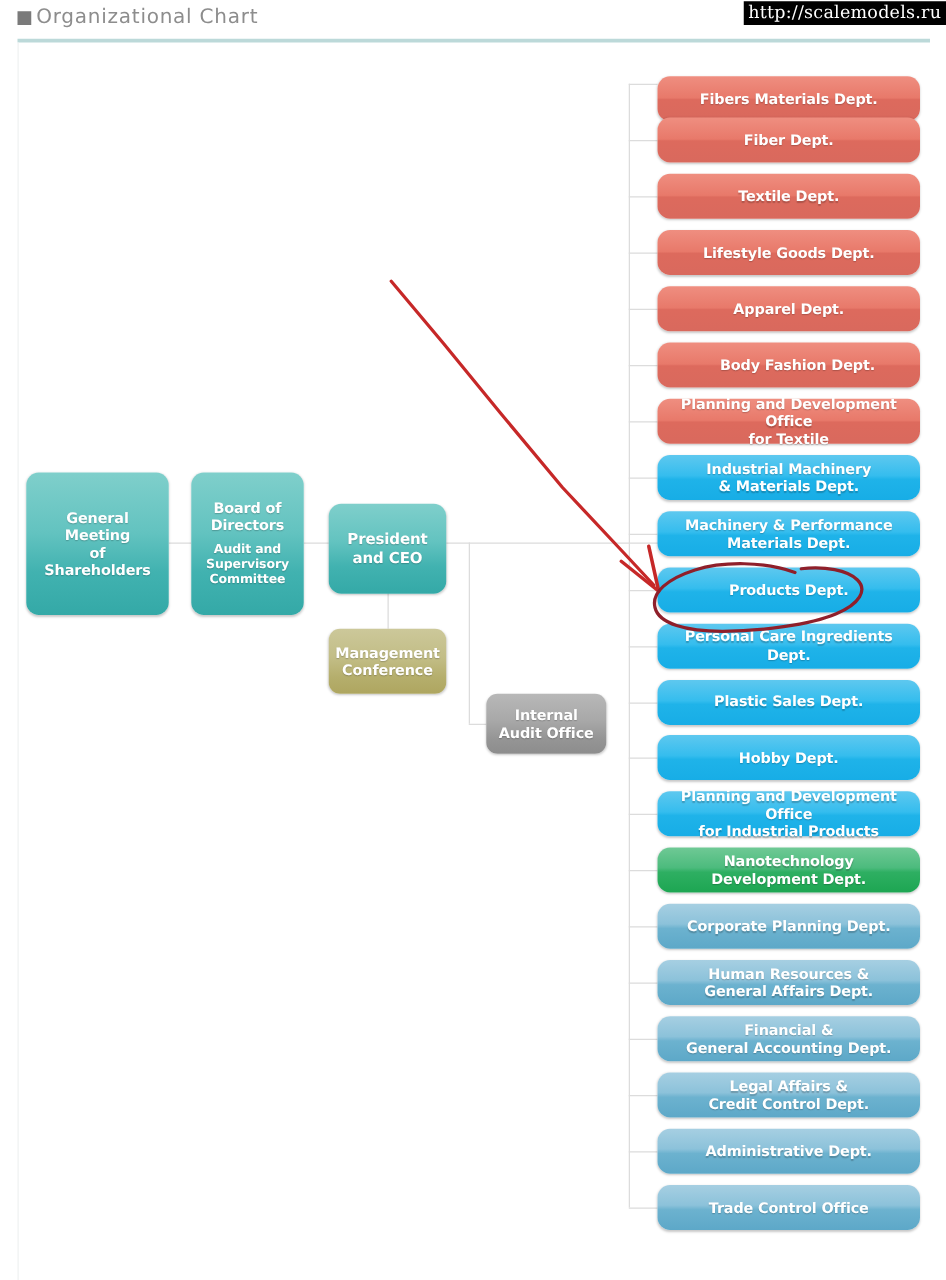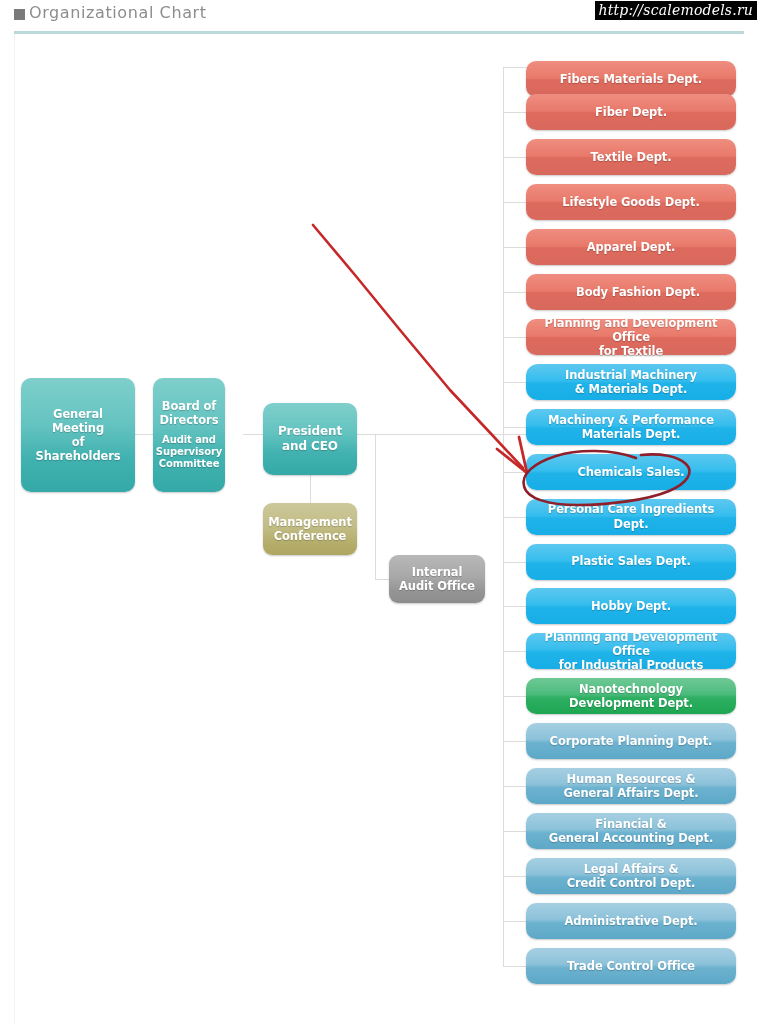--- a/index.html
+++ b/index.html
@@ -45,21 +45,20 @@
   #watermark {
     position: absolute;
     right: 0px; top: 1px;
     background: #000000;
     color: #ffffff;
     font-size: 14px;
     font-family: "DejaVu Serif", serif;
     padding: 1px 4px 2px 4px;
     letter-spacing: 0.2px;
     white-space: nowrap;
-    font-style: italic;
   }
   #header-rule {
     position: absolute;
     left: 14px; top: 31px;
     width: 730px; height: 3px;
     background: #bcd9d9;
   }
   #left-border {
     position: absolute;
     left: 14px; top: 34px;
@@ -128,21 +127,21 @@
   }
 
   #node-shareholders {
     left: 21px; top: 378px;
     width: 114px; height: 114px;
     font-size: 11.5px;
     border-radius: 10px;
   }
   #node-board {
     left: 153px; top: 378px;
-    width: 72px; height: 114px;
+    width: 90px; height: 114px;
     border-radius: 10px;
     flex-direction: column;
     justify-content: center;
   }
   #node-board .board-title {
     font-size: 11.5px;
     font-weight: bold;
     line-height: 1.2;
     margin-bottom: 7px;
   }
@@ -246,25 +245,25 @@
 
   <div id="dept-list">
       <div class="node dept red" style="top: 61px;">Fibers Materials Dept.</div>
       <div class="node dept red" style="top: 94px;">Fiber Dept.</div>
       <div class="node dept red" style="top: 138.9px;">Textile Dept.</div>
       <div class="node dept red" style="top: 183.9px;">Lifestyle Goods Dept.</div>
       <div class="node dept red" style="top: 228.8px;">Apparel Dept.</div>
       <div class="node dept red" style="top: 273.8px; padding-left: 20px;">Body Fashion Dept.</div>
       <div class="node dept red" style="top: 318.7px;">Planning and Development Office
 for Textile</div>
-      <div class="node dept blue" style="top: 363.7px; border-radius: 12px;">Industrial Machinery
+      <div class="node dept blue" style="top: 363.7px;">Industrial Machinery
 &amp; Materials Dept.</div>
       <div class="node dept blue" style="top: 408.6px;">Machinery &amp; Performance
 Materials Dept.</div>
-      <div class="node dept blue" style="top: 453.6px;">Chemicals Sales.</div>
+      <div class="node dept blue" style="top: 453.6px;">Products Dept.</div>
       <div class="node dept blue" style="top: 498.5px;">Personal Care Ingredients Dept.</div>
       <div class="node dept blue" style="top: 543.5px;">Plastic Sales Dept.</div>
       <div class="node dept blue" style="top: 588.4px;">Hobby Dept.</div>
       <div class="node dept blue" style="top: 633.4px;">Planning and Development Office
 for Industrial Products</div>
       <div class="node dept green" style="top: 678.3px;">Nanotechnology
 Development Dept.</div>
       <div class="node dept steel" style="top: 723.3px;">Corporate Planning Dept.</div>
       <div class="node dept steel" style="top: 768.2px;">Human Resources &amp;
 General Affairs Dept.</div>

